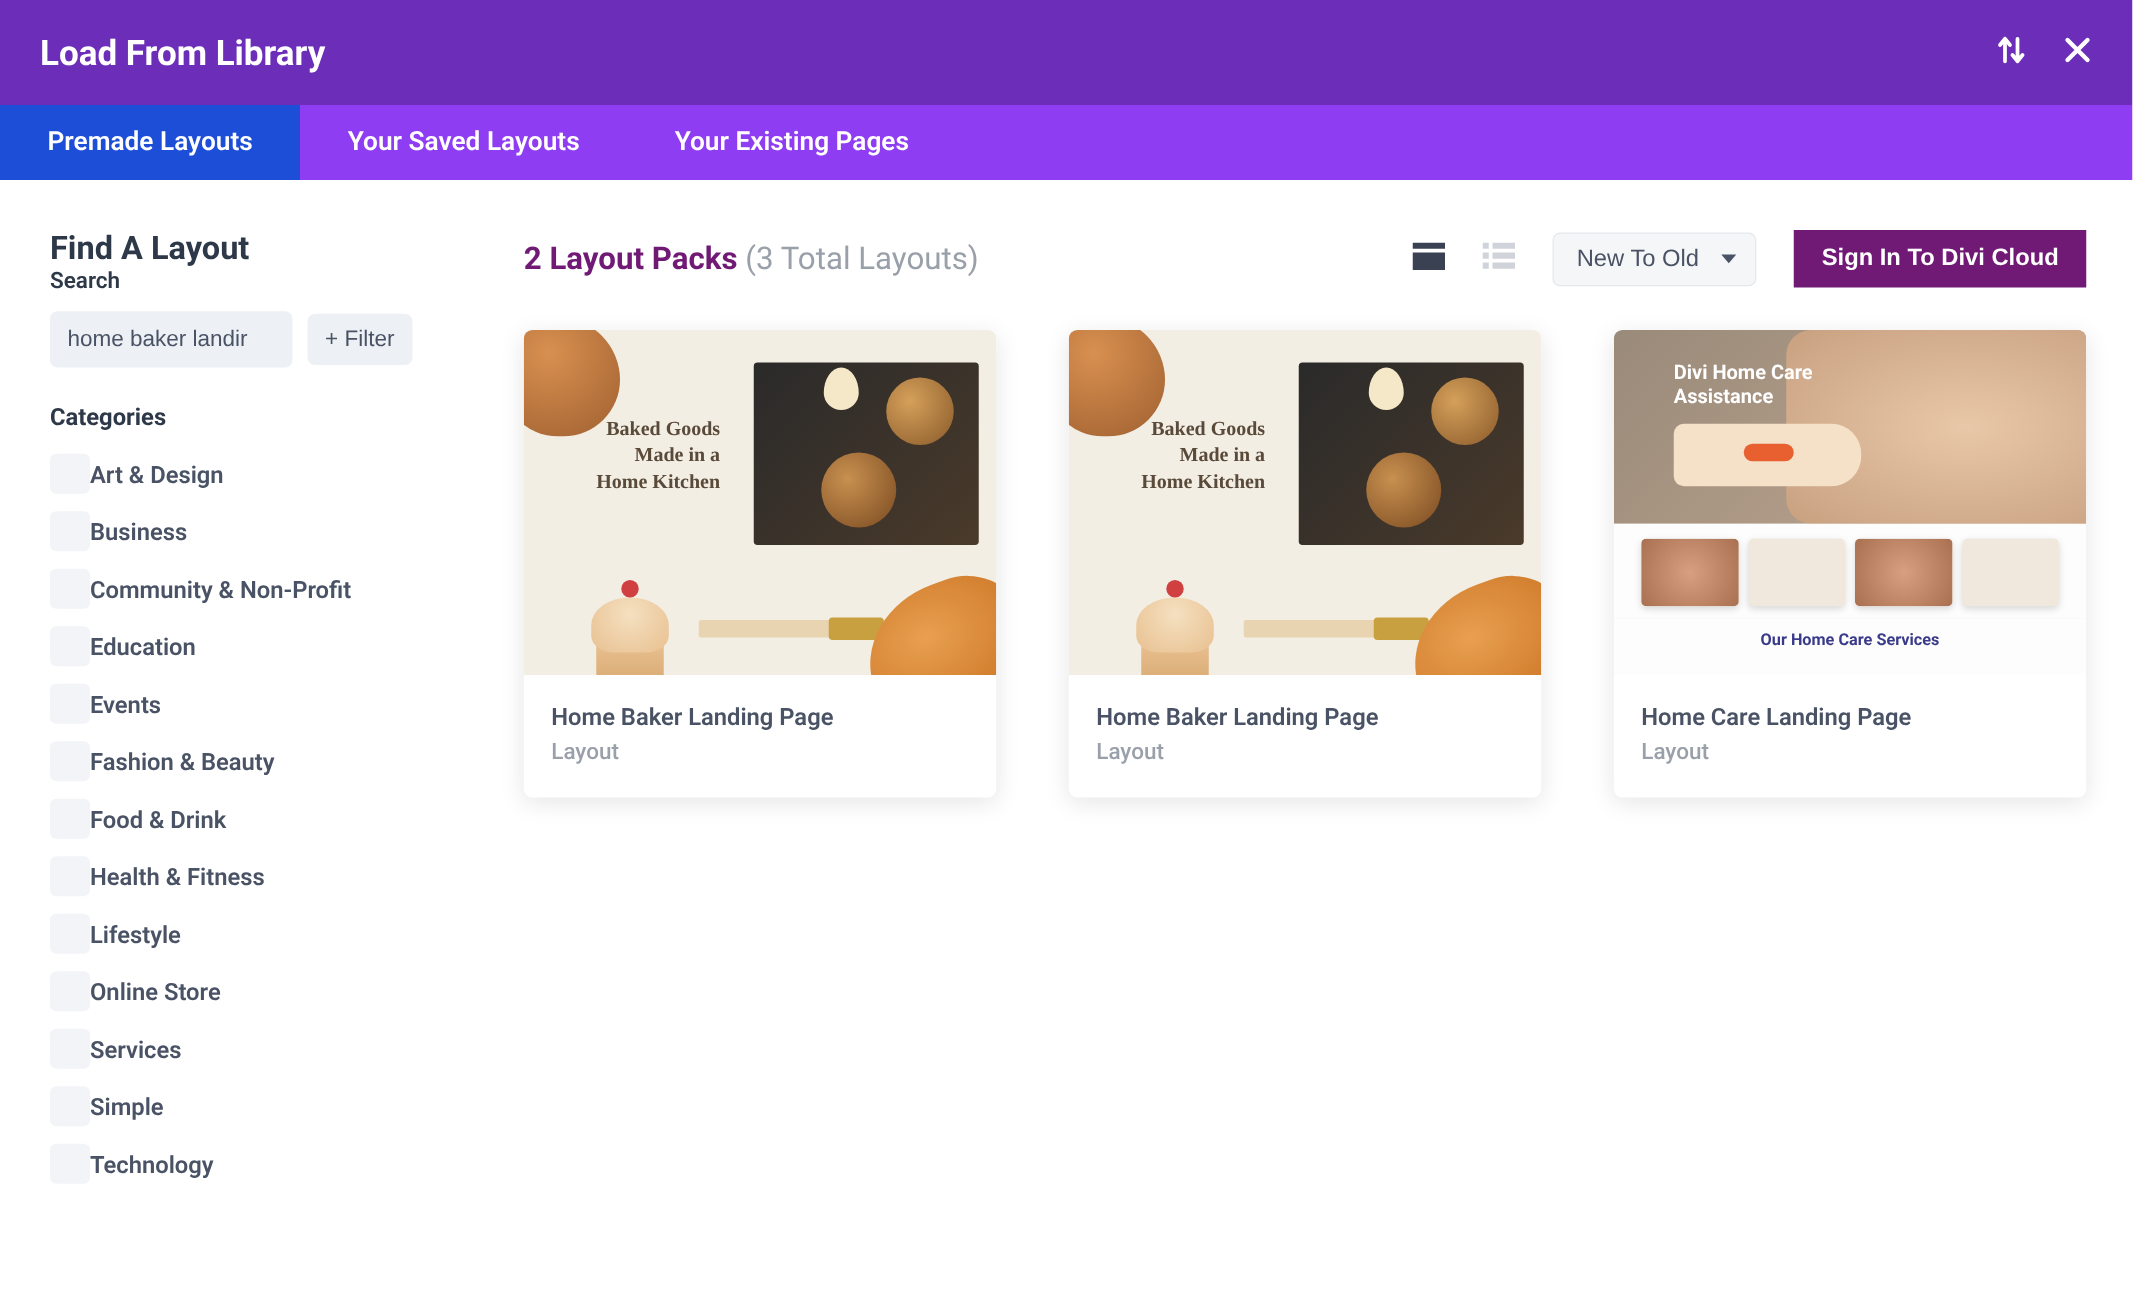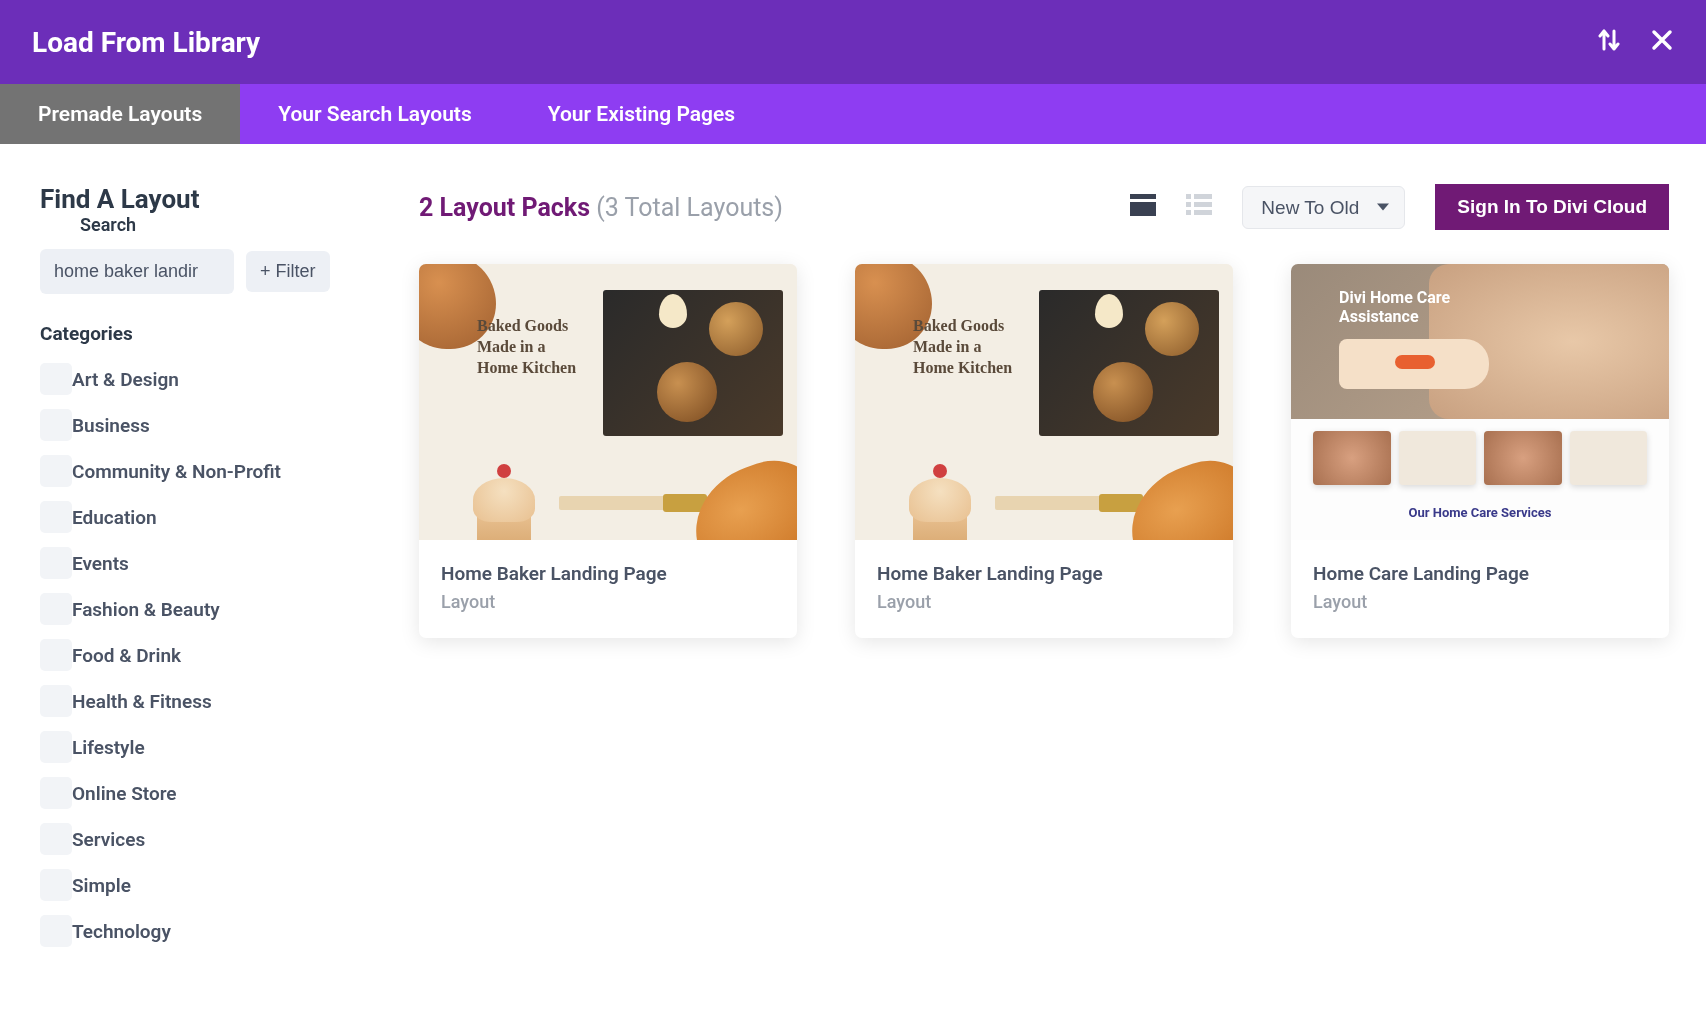--- a/index.html
+++ b/index.html
@@ -5,27 +5,27 @@
 * { margin: 0; padding: 0; box-sizing: border-box; }
 body { font-family: -apple-system, BlinkMacSystemFont, "Segoe UI", Roboto, Helvetica, Arial, sans-serif; background: #fff; width: 1706px; height: 1031px; overflow: hidden; }
 
 .header { background: #6c2eb9; height: 84px; display: flex; align-items: center; justify-content: space-between; padding: 0 32px; }
 .header-title { color: #fff; font-size: 28px; font-weight: 700; }
 .header-icons { display: flex; align-items: center; gap: 30px; }
 .header-icon { color: #fff; cursor: pointer; }
 
 .tabs { background: #8e3df2; height: 60px; display: flex; align-items: center; }
 .tab { padding: 0 38px; height: 60px; display: flex; align-items: center; color: #fff; font-size: 21px; font-weight: 600; cursor: pointer; }
-.tab.active { background: #737373; }
+.tab.active { background: #1d4ed8; }
 
 .content { display: flex; padding: 40px 40px 0 40px; }
 
 .sidebar { width: 325px; flex-shrink: 0; }
 .sidebar-title { font-size: 26px; font-weight: 700; color: #2d3948; }
-.search-label { font-size: 18px; font-weight: 600; color: #2d3948; margin-bottom: 14px; margin-left: 40px; }
+.search-label { font-size: 18px; font-weight: 600; color: #2d3948; margin-bottom: 14px; }
 .search-row { display: flex; gap: 12px; align-items: center; margin-bottom: 28px; }
 .search-input { background: #edf0f5; border: none; border-radius: 6px; padding: 12px 14px; font-size: 18px; color: #4a5365; width: 194px; outline: none; }
 .filter-btn { background: #edf0f5; border: none; border-radius: 6px; padding: 10px 14px; font-size: 18px; color: #4a5365; cursor: pointer; font-weight: 500; }
 
 .categories-label { font-size: 19px; font-weight: 700; color: #2d3948; margin-bottom: 18px; }
 .category-item { display: flex; align-items: center; margin-bottom: 14px; cursor: pointer; }
 .category-check { width: 32px; height: 32px; background: #f2f4f7; border-radius: 5px; flex-shrink: 0; }
 .category-label { font-size: 19px; color: #4a5365; font-weight: 600; }
 
 .main { flex: 1; padding-left: 54px; }
@@ -42,21 +42,21 @@
 
 .cards { display: flex; gap: 58px; }
 .card { width: 378px; background: #fff; border-radius: 7px; box-shadow: 0 4px 20px rgba(0,0,0,0.10); cursor: pointer; overflow: hidden; position: relative; }
 .card-preview { height: 276px; background: #f3eee4; position: relative; overflow: hidden; }
 .card-body { padding: 22px 22px 26px 22px; }
 .card-title { font-size: 19px; font-weight: 600; color: #4a5365; margin-bottom: 6px; }
 .card-type { font-size: 18px; color: #9aa0aa; font-weight: 500; }
 
 
 .baker-bg { background: #f3eee4; height: 100%; position: relative; }
-.baker-text { position: absolute; left: 58px; top: 52px; }
+.baker-text { position: absolute; left: 58px; top: 70px; text-align: right; }
 .baker-h1 { font-family: Georgia, serif; font-weight: 700; color: #5a4a3a; font-size: 16px; line-height: 1.3; }
 .baker-photo { position: absolute; right: 14px; top: 26px; width: 180px; height: 146px; background: linear-gradient(135deg, #2a2a2a, #4a3a2a); border-radius: 3px; }
 .baker-cookie1 { position: absolute; right: 34px; top: 38px; width: 54px; height: 54px; background: radial-gradient(circle at 35% 35%, #d4a05a, #8a5a2a); border-radius: 50%; }
 .baker-cookie2 { position: absolute; right: 80px; top: 98px; width: 60px; height: 60px; background: radial-gradient(circle at 35% 35%, #c89050, #7a4a20); border-radius: 50%; }
 .baker-egg { position: absolute; right: 110px; top: 30px; width: 28px; height: 34px; background: #f5e8c8; border-radius: 50% 50% 50% 50% / 60% 60% 40% 40%; }
 .baker-muffin { position: absolute; left: -18px; top: -10px; width: 95px; height: 95px; background: radial-gradient(circle at 40% 30%, #d89050, #a06030); border-radius: 45% 55% 50% 50%; }
 .baker-cupcake { position: absolute; left: 50px; bottom: -10px; width: 70px; height: 78px; }
 .baker-cupcake::before { content: ''; position: absolute; bottom: 0; left: 8px; width: 54px; height: 36px; background: linear-gradient(#e8c090, #d8a870); border-radius: 2px 2px 8px 8px; }
 .baker-cupcake::after { content: ''; position: absolute; top: 6px; left: 4px; width: 62px; height: 44px; background: radial-gradient(circle at 50% 30%, #f5e0c0, #e8c090); border-radius: 50% 50% 30% 30%; }
 .baker-cherry { position: absolute; left: 78px; bottom: 62px; width: 14px; height: 14px; background: #d04040; border-radius: 50%; z-index: 2; }
@@ -92,21 +92,21 @@
     <span class="header-icon">
       <svg width="24" height="24" viewBox="0 0 24 24" fill="none" stroke="currentColor" stroke-width="3.5" stroke-linecap="round">
           <path d="M4 4 L20 20 M20 4 L4 20"></path>
         </svg>
     </span>
   </div>
 </div>
 
 <div class="tabs" id="tabs">
     <div class="tab active">Premade Layouts</div>
-    <div class="tab">Your Search Layouts</div>
+    <div class="tab">Your Saved Layouts</div>
     <div class="tab">Your Existing Pages</div>
   </div>
 
 <div class="content">
   <div class="sidebar">
     <div class="sidebar-title">Find A Layout</div>
     <div class="search-label">Search</div>
     <div class="search-row">
       <input class="search-input" value="home baker landir" style="">
       <button class="filter-btn">+ Filter</button>

